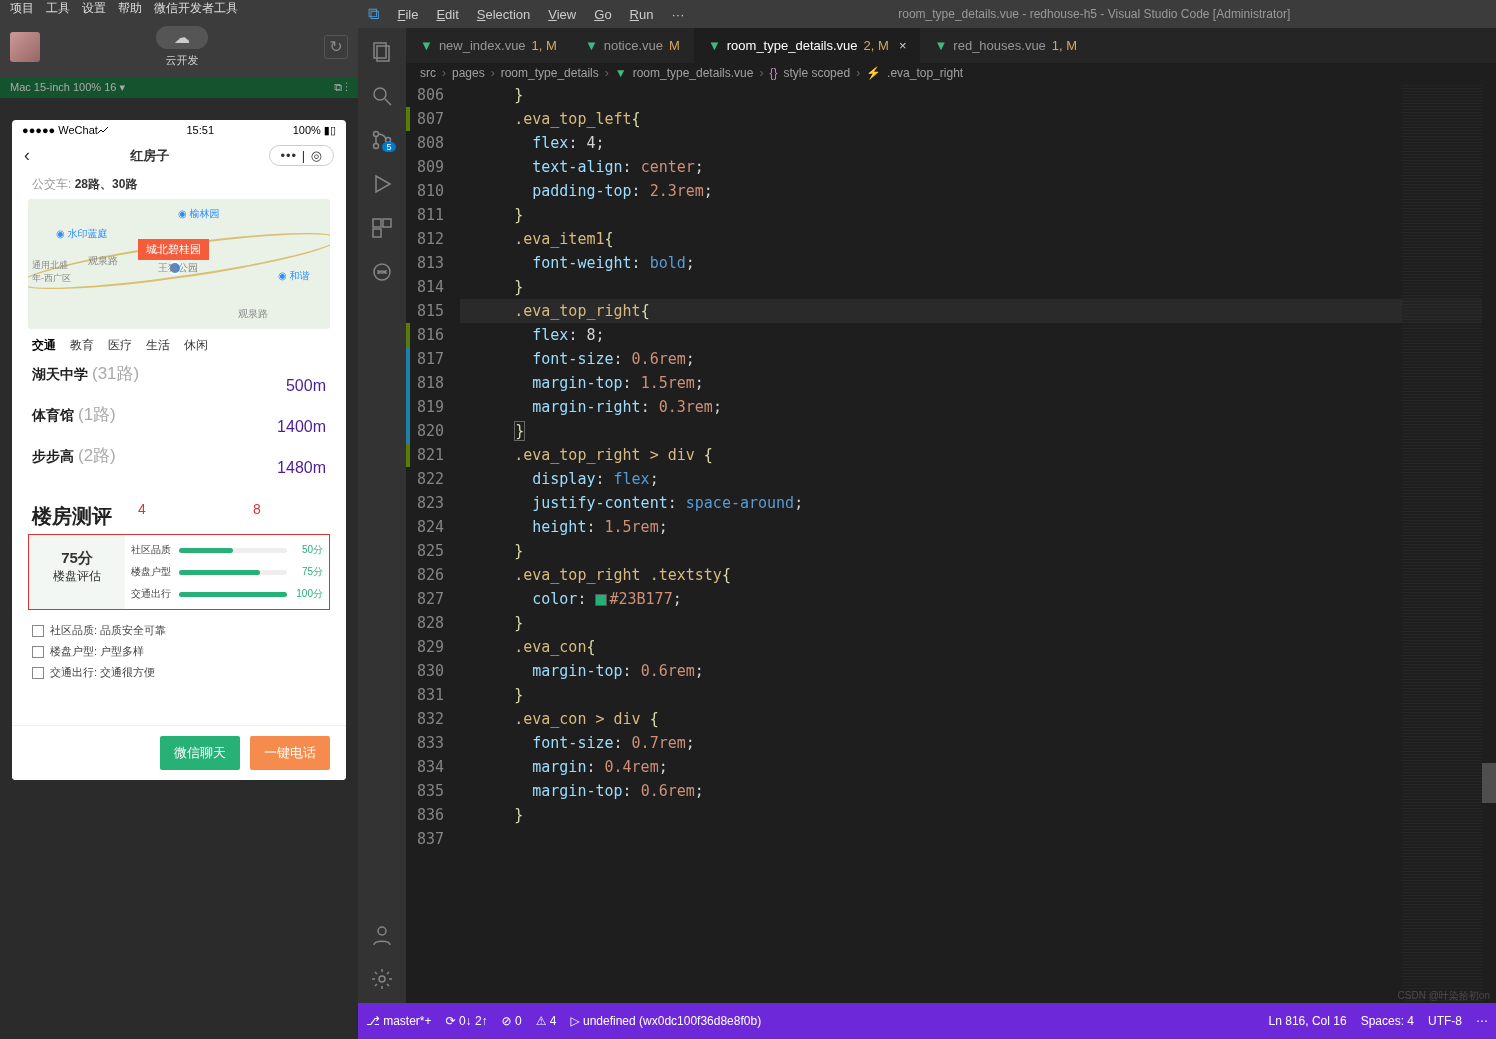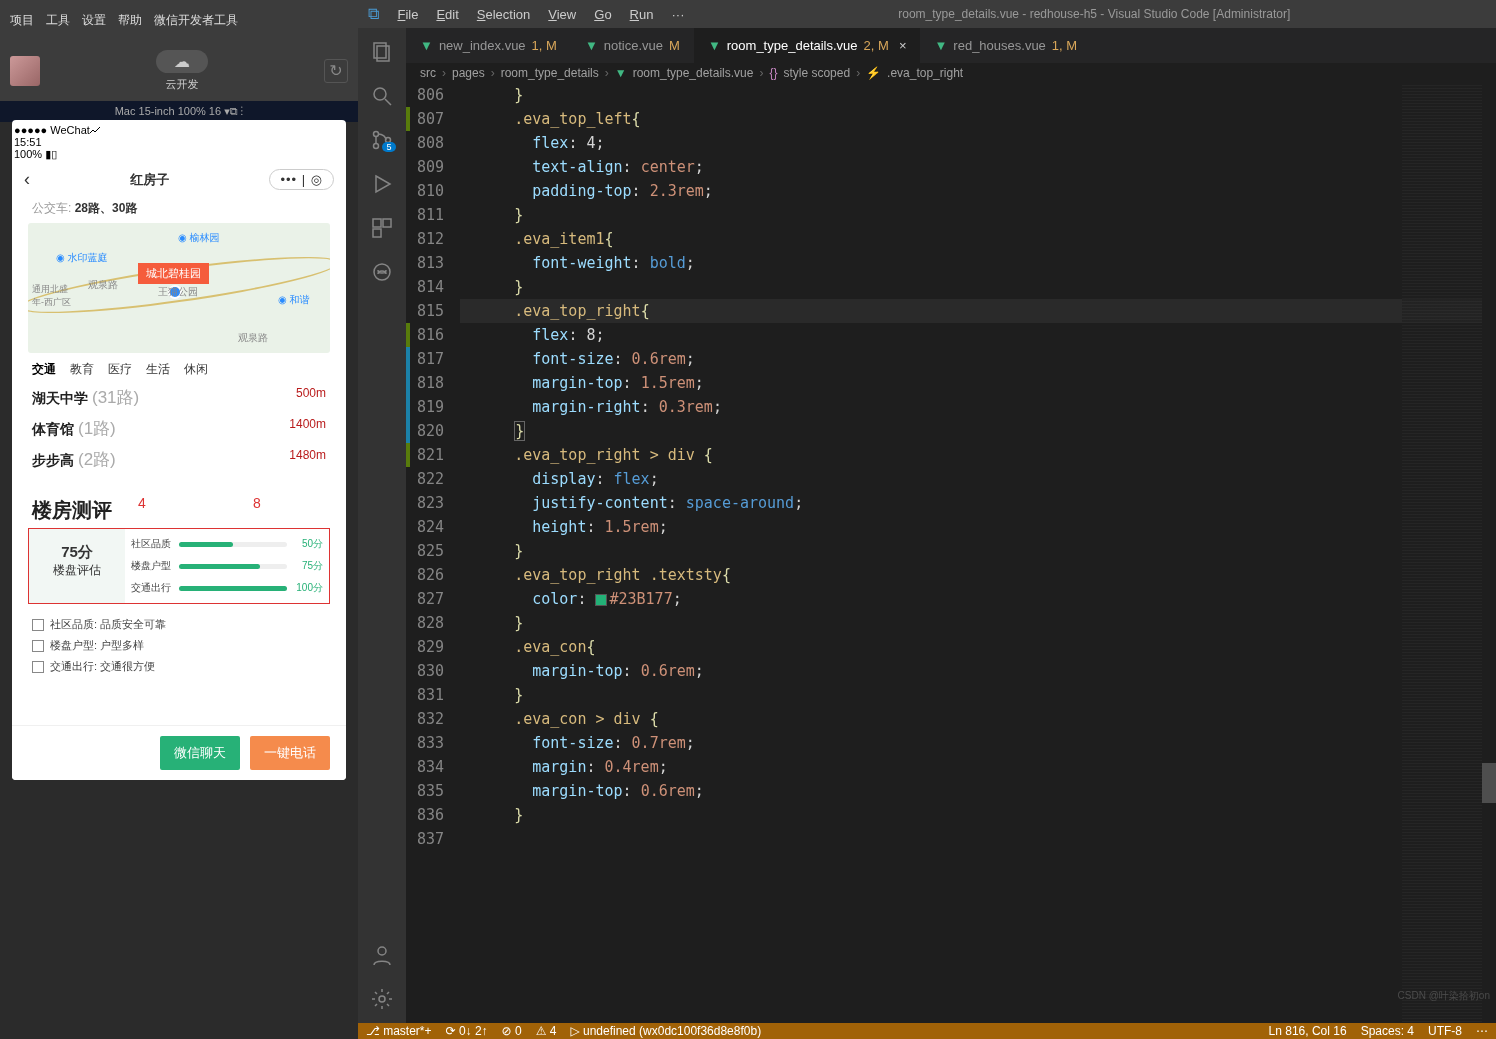--- a/index.html
+++ b/index.html
@@ -1,48 +1,48 @@
 <!DOCTYPE html>
 <html><head>
 <meta charset="utf-8">
 <style>
 * { margin: 0; padding: 0; box-sizing: border-box; }
 body { font-family: -apple-system, "Segoe UI", sans-serif; background: #1e1e1e; color: #ccc; width: 1496px; height: 1039px; overflow: hidden; position: relative; }
 
 
 .devtools { position: absolute; top: 0; left: 0; width: 358px; height: 100%; background: #2b2b2b; }
-.dt-menu { display: flex; gap: 12px; padding: 12px 10px; font-size: 12px; color: #ddd; background: #3c3c3c; }
+.dt-menu { display: flex; gap: 12px; padding: 0 10px; font-size: 12px; color: #ddd; background: #3c3c3c; }
 .dt-top { display: flex; align-items: center; height: 60px; background: #3c3c3c; padding: 0 10px; gap: 10px; }
 .avatar { width: 30px; height: 30px; background: linear-gradient(135deg,#c99,#966); border-radius: 3px; }
 .cloud-btn { flex: 1; text-align: center; }
 .cloud-pill { display: inline-block; background: #555; border-radius: 12px; padding: 2px 18px; }
 .cloud-txt { font-size: 11px; color: #ccc; display: block; margin-top: 4px; }
 .refresh { width: 24px; height: 24px; border: 1px solid #555; border-radius: 3px; text-align: center; line-height: 22px; color: #888; }
-.dt-device { display: flex; justify-content: center; padding: 4px 10px; font-size: 11px; color: #aaa; background: #0f172a; }
+.dt-device { display: flex; justify-content: space-between; padding: 4px 10px; font-size: 11px; color: #aaa; background: #14532d; }
 
 
 .sim { position: absolute; top: 120px; left: 12px; width: 334px; height: 660px; background: #fff; color: #333; border-radius: 4px; overflow: hidden; font-size: 13px; }
-.sim-status { display: flex; justify-content: space-between; padding: 4px 2px; font-size: 11px; color: #000; flex-direction: column; }
+.sim-status { display: flex; justify-content: space-between; padding: 4px 10px; font-size: 11px; color: #000; }
 .sim-nav { display: flex; align-items: center; justify-content: space-between; padding: 4px 12px; }
 .sim-title { font-weight: 600; }
 .nav-dots { border: 1px solid #ccc; border-radius: 14px; padding: 2px 10px; letter-spacing: 1px; }
 .bus-row { padding: 6px 20px; color: #999; font-size: 12px; }
 .bus-row b { color: #333; }
 .map { margin: 0 16px; height: 130px; background: #eaf2e8; position: relative; border-radius: 3px; overflow: hidden; }
 .map::before { content: ''; position: absolute; top: 45px; left: -10px; right: -10px; height: 30px; border: 2px solid #d8c070; border-radius: 50%; transform: rotate(-8deg); }
 .map-pin { position: absolute; background: #f55c3c; color: #fff; font-size: 11px; padding: 3px 8px; top: 40px; left: 110px; }
 .map-dot-blue { position: absolute; width: 14px; height: 14px; background: #2a8cff; border-radius: 50%; top: 62px; left: 140px; border: 2px solid #fff; }
 .map-poi { position: absolute; font-size: 10px; color: #2a8cff; }
 .tabs { display: flex; gap: 14px; padding: 8px 20px 4px; font-size: 12px; color: #333; }
 .tabs span:first-child { color: #000; font-weight: 600; }
 .poi-list { padding: 0 20px 8px; }
 .poi-item { display: flex; justify-content: space-between; padding: 4px 0; }
 .poi-name { font-size: 14px; font-weight: 600; color: #222; }
 .poi-sub { font-size: 17px; color: #aaa; margin-left: 4px; font-weight: normal; }
-.poi-dist { font-size: 12px; color: #b91c1c; }
+.poi-dist { font-size: 16px; color: #4c1d95; margin-top: 15px; }
 
 .review { margin: 8px 16px 0; background: #fff; }
 .review-hd { font-size: 20px; font-weight: 700; color: #222; padding: 6px 4px 2px; }
 .ann4 { position: absolute; color: #d33; font-size: 14px; }
 .eva-box { display: flex; border: 1.5px solid #d33; margin-top: 2px; }
 .eva-left { flex: 4; text-align: center; padding-top: 14px; background: #f2f7f4; }
 .score { font-size: 15px; font-weight: 700; }
 .score-sub { font-size: 12px; }
 .eva-right { flex: 8; font-size: 10px; padding: 4px 6px; }
 .eva-row { display: flex; align-items: center; height: 22px; gap: 6px; }
@@ -91,21 +91,21 @@
 .y { color: #dcdcaa; }
 .sel { color: #d7ba7d; }
 .b { color: #9cdcfe; }
 .v { color: #ce9178; }
 .k { color: #569cd6; }
 .p { color: #d4d4d4; }
 .colorbox { display: inline-block; width: 12px; height: 12px; border: 1px solid #555; vertical-align: middle; margin-right: 2px; }
 .line-hl { background: #2a2a2a; display: inline-block; width: 100%; }
 .brace-hl { border: 1px solid #666; }
 
-.vs-status { height: 16px; background: #a16207; color: #fff; display: flex; align-items: center; font-size: 12px; gap: 14px; padding: 0 8px; }
+.vs-status { height: 36px; background: #6d28d9; color: #fff; display: flex; align-items: center; font-size: 12px; gap: 14px; padding: 0 8px; }
 .vs-status .right { margin-left: auto; display: flex; gap: 14px; }
 .watermark { position: absolute; right: 6px; bottom: 36px; color: rgba(200,200,200,0.25); font-size: 10px; margin-left: 48px; }
 
 .minimap { position: absolute; right: 14px; top: 0; width: 80px; height: 100%; background: repeating-linear-gradient(#1e1e1e 0 2px, #2a2a2a 2px 3px); opacity: 0.6; pointer-events: none; }
 .scrollbar-v { position: absolute; right: 0; top: 0; width: 14px; height: 100%; background: #1e1e1e; }
 .scroll-thumb { position: absolute; right: 0; top: 680px; width: 14px; height: 40px; background: #4e4e4e; }
 </style>
 </head>
 <body>
 

